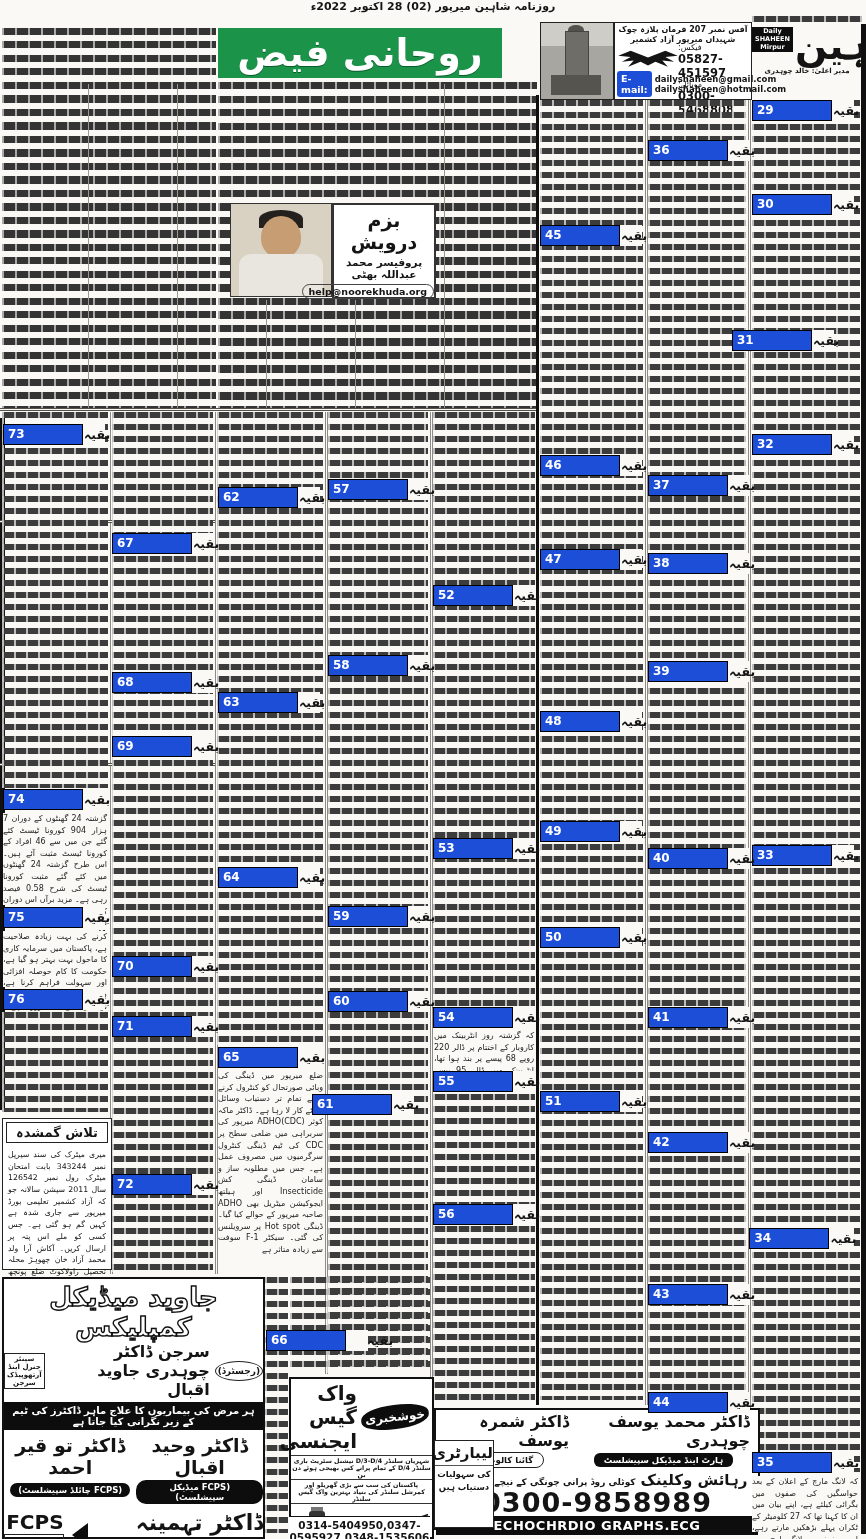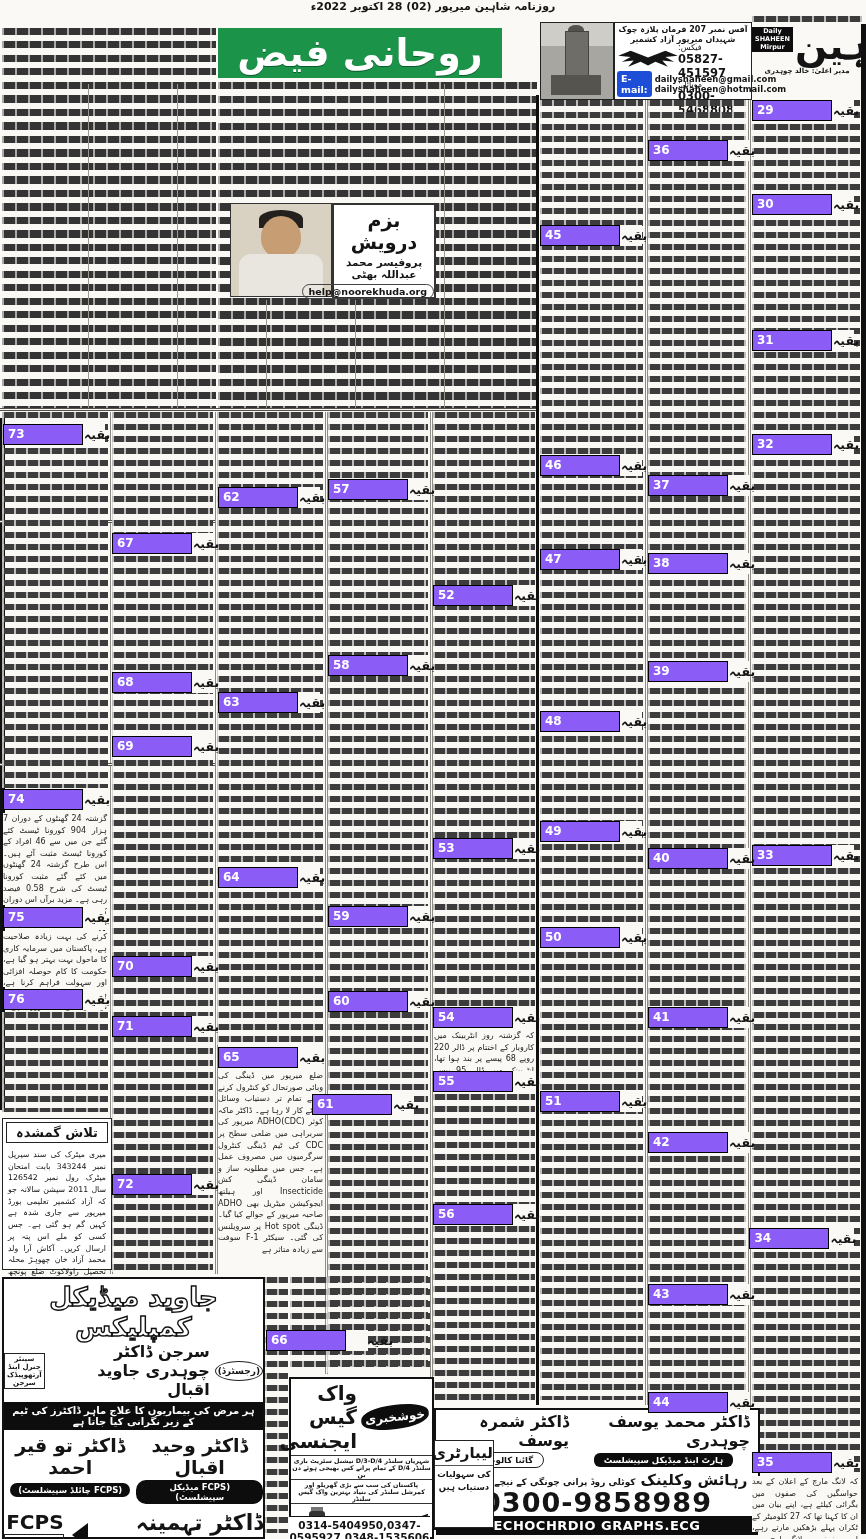--- a/index.html
+++ b/index.html
@@ -30,21 +30,21 @@
   .faxline{font-size:8px;direction:rtl;text-align:left;}
   .faxnum{font-size:11.5px;font-weight:bold;direction:ltr;display:inline-block;}
   .emailbox{display:flex;align-items:center;gap:3px;}
   .emailtag{background:#1d4ed8;color:#fff;font-weight:bold;font-size:9.5px;padding:2px 4px;border-radius:3px;}
   .emailaddr{font-size:8.5px;font-weight:bold;line-height:1.2;direction:ltr;}
   .logo-big{font-size:38px;font-weight:bold;direction:rtl;line-height:1.05;text-align:center;}
   .logo-mini{background:#0d0d0d;color:#fff;font-size:6.5px;font-weight:bold;text-align:center;line-height:1.2;padding:1px 3px;}
   .editorline{font-size:7px;font-weight:bold;direction:rtl;text-align:center;}
   
   .marker{position:absolute;height:21px;display:flex;background:#faf9f5;z-index:6;}
-  .mnum{flex:0 0 70px;background:#8b5cf6;border:1px solid #000;color:#fff;font-weight:bold;font-size:12px;line-height:18px;padding:0 4px;text-align:left;}
+  .mnum{flex:0 0 70px;background:#1d4ed8;border:1px solid #000;color:#fff;font-weight:bold;font-size:12px;line-height:18px;padding:0 4px;text-align:left;}
   .mlabel{flex:1;text-align:left;font-weight:bold;font-size:12.5px;line-height:21px;direction:rtl;padding-left:1px;}
   
   .excerpt{background:#faf9f5;font-size:8px;line-height:1.45;direction:rtl;text-align:justify;z-index:5;color:#1c1c1c;}
   
   .photo-frame{border:1px solid #333;background:#d9d1c2;overflow:hidden;}
   .head{position:absolute;left:30px;top:12px;width:40px;height:42px;background:#c79e74;border-radius:50% 50% 46% 46%;}
   .hair{position:absolute;left:28px;top:6px;width:44px;height:18px;background:#23201d;border-radius:50% 50% 0 0;}
   .shirt{position:absolute;left:8px;top:50px;width:84px;height:42px;background:#e9e6df;border-radius:12px 12px 0 0;}
   .byline-frame{border:2px double #333;background:#fff;direction:rtl;text-align:center;}
   .byline-title{font-size:19px;font-weight:bold;padding-top:4px;}
@@ -198,21 +198,21 @@
 
   <div id="markers">
       <div class="marker" style="left: 752px; top: 100px; width: 102px;">
     <div class="mnum">29</div>
     <div class="mlabel">بقیہ</div>
   </div>
       <div class="marker" style="left: 752px; top: 194px; width: 102px;">
     <div class="mnum">30</div>
     <div class="mlabel">بقیہ</div>
   </div>
-      <div class="marker" style="left: 752px; top: 330px; width: 102px;">
+      <div class="marker" style="left: 732px; top: 330px; width: 102px;">
     <div class="mnum">31</div>
     <div class="mlabel">بقیہ</div>
   </div>
       <div class="marker" style="left: 752px; top: 434px; width: 102px;">
     <div class="mnum">32</div>
     <div class="mlabel">بقیہ</div>
   </div>
       <div class="marker" style="left: 752px; top: 845px; width: 102px;">
     <div class="mnum">33</div>
     <div class="mlabel">بقیہ</div>

